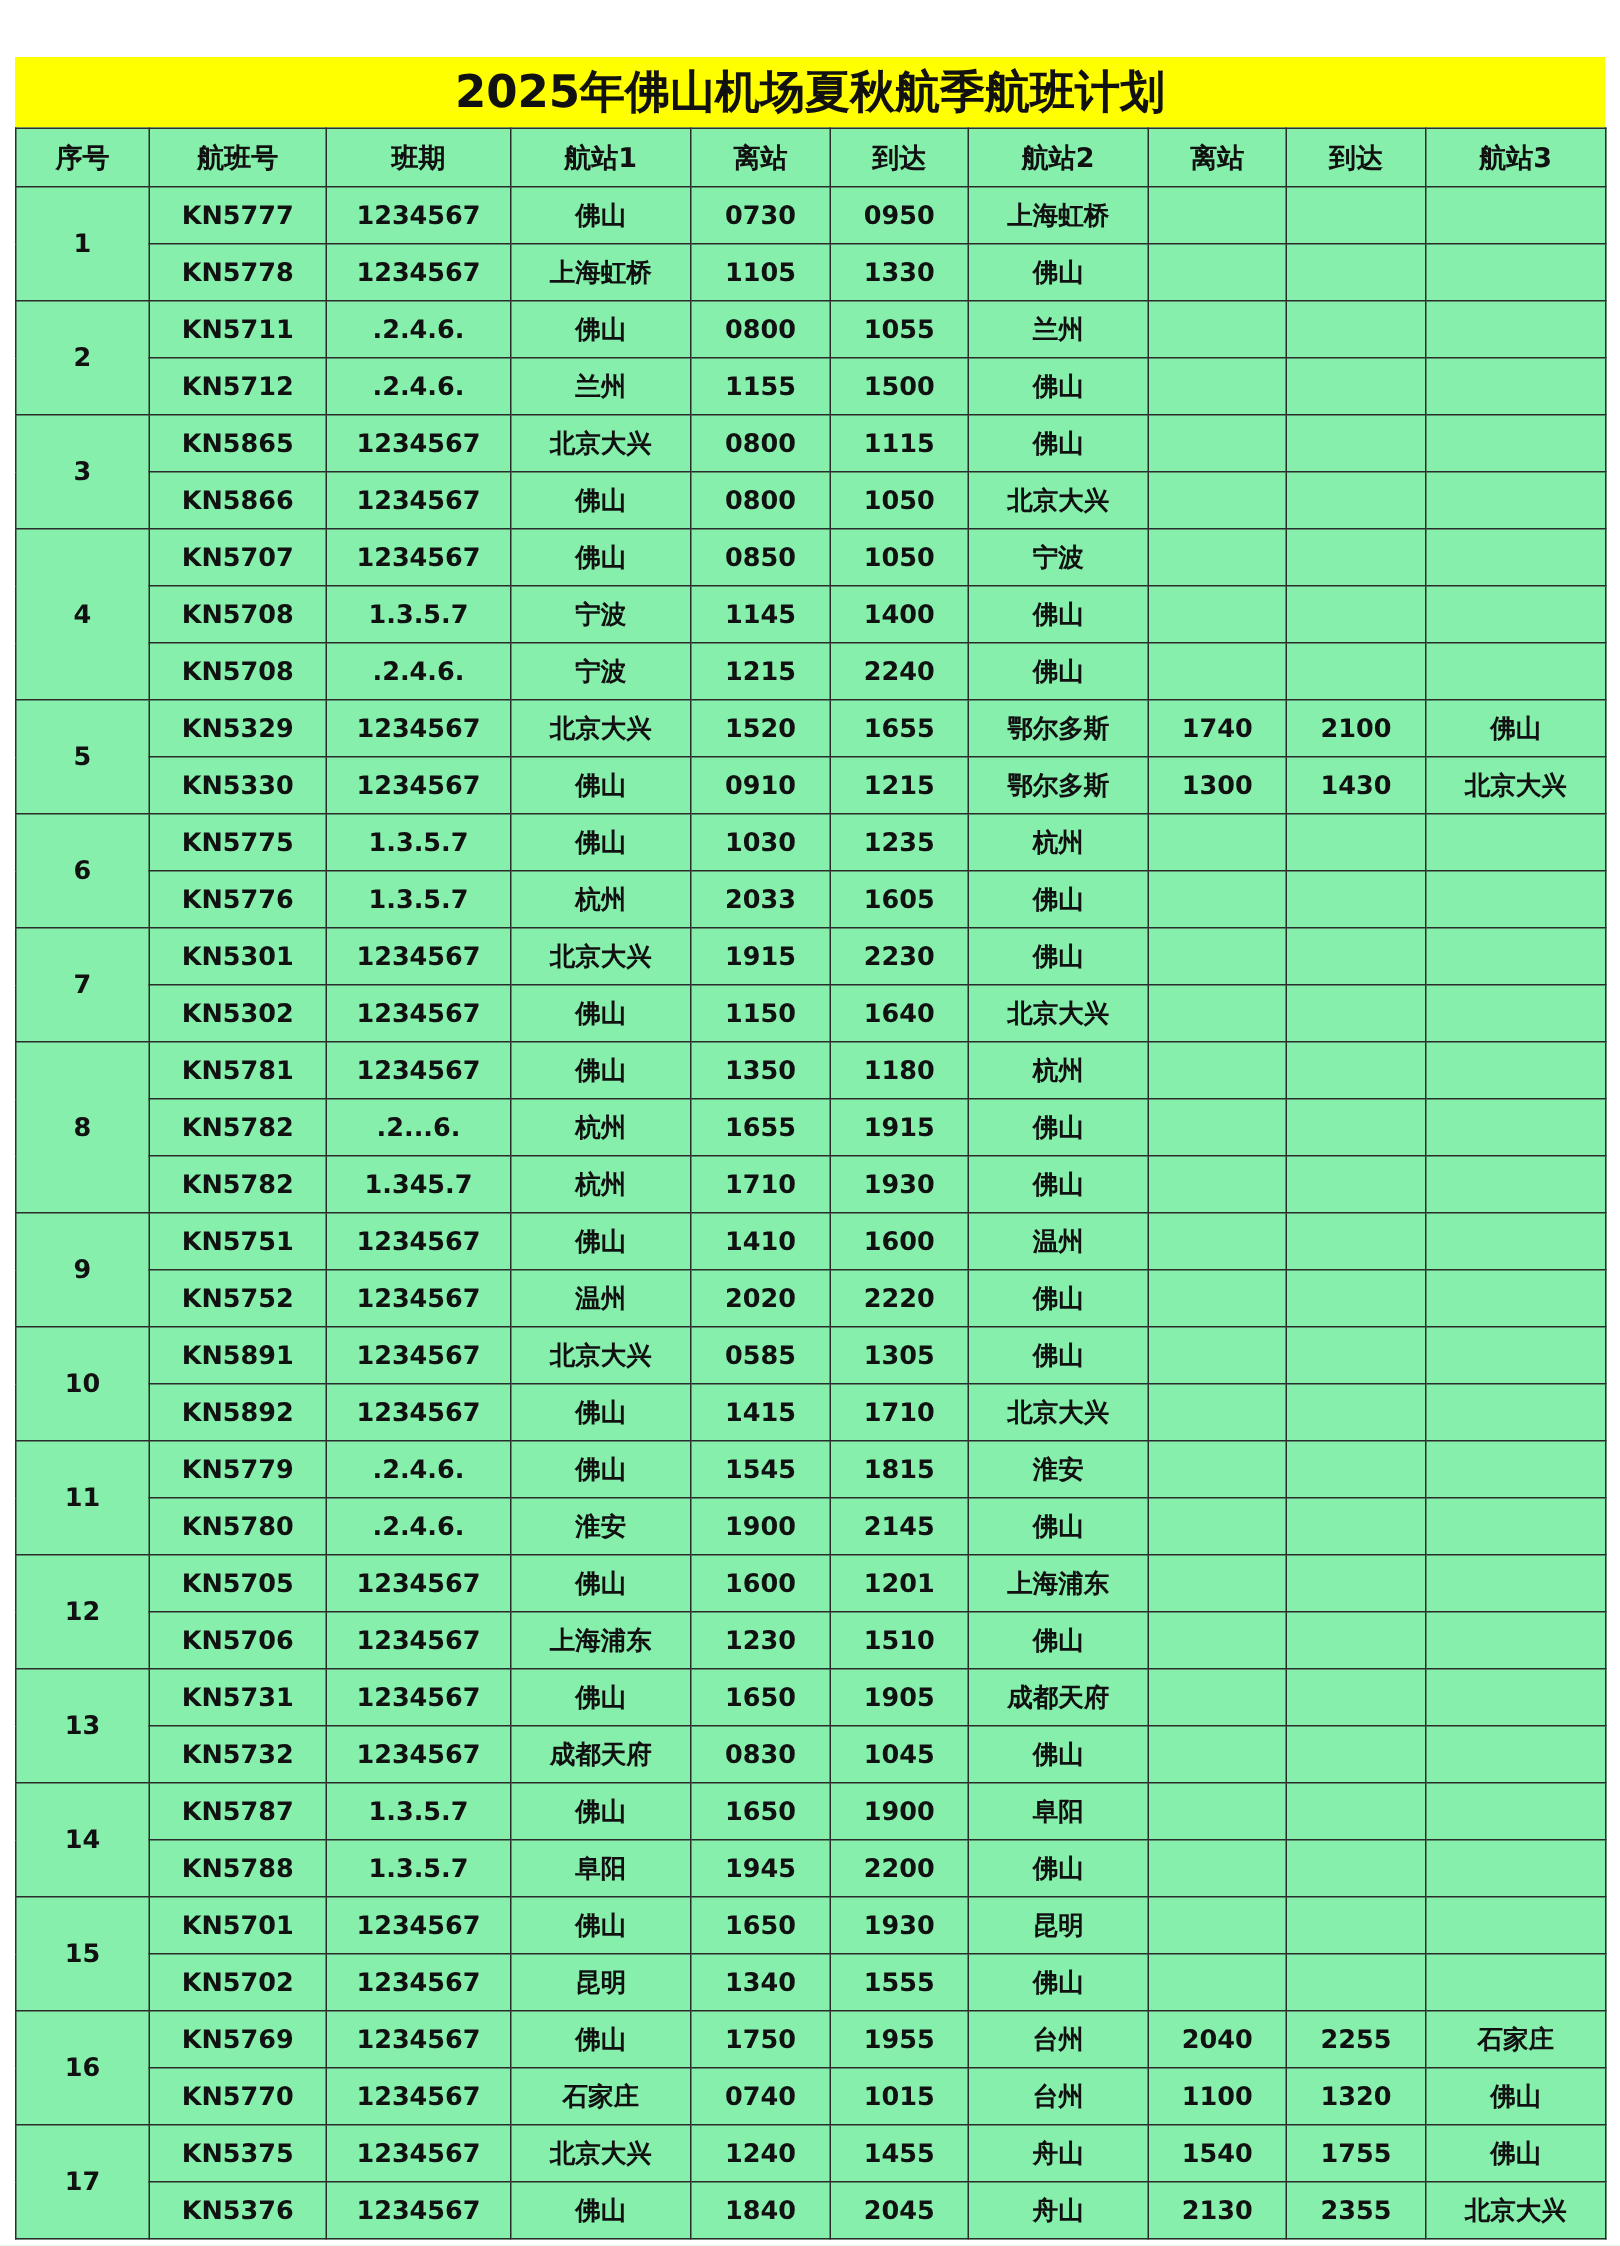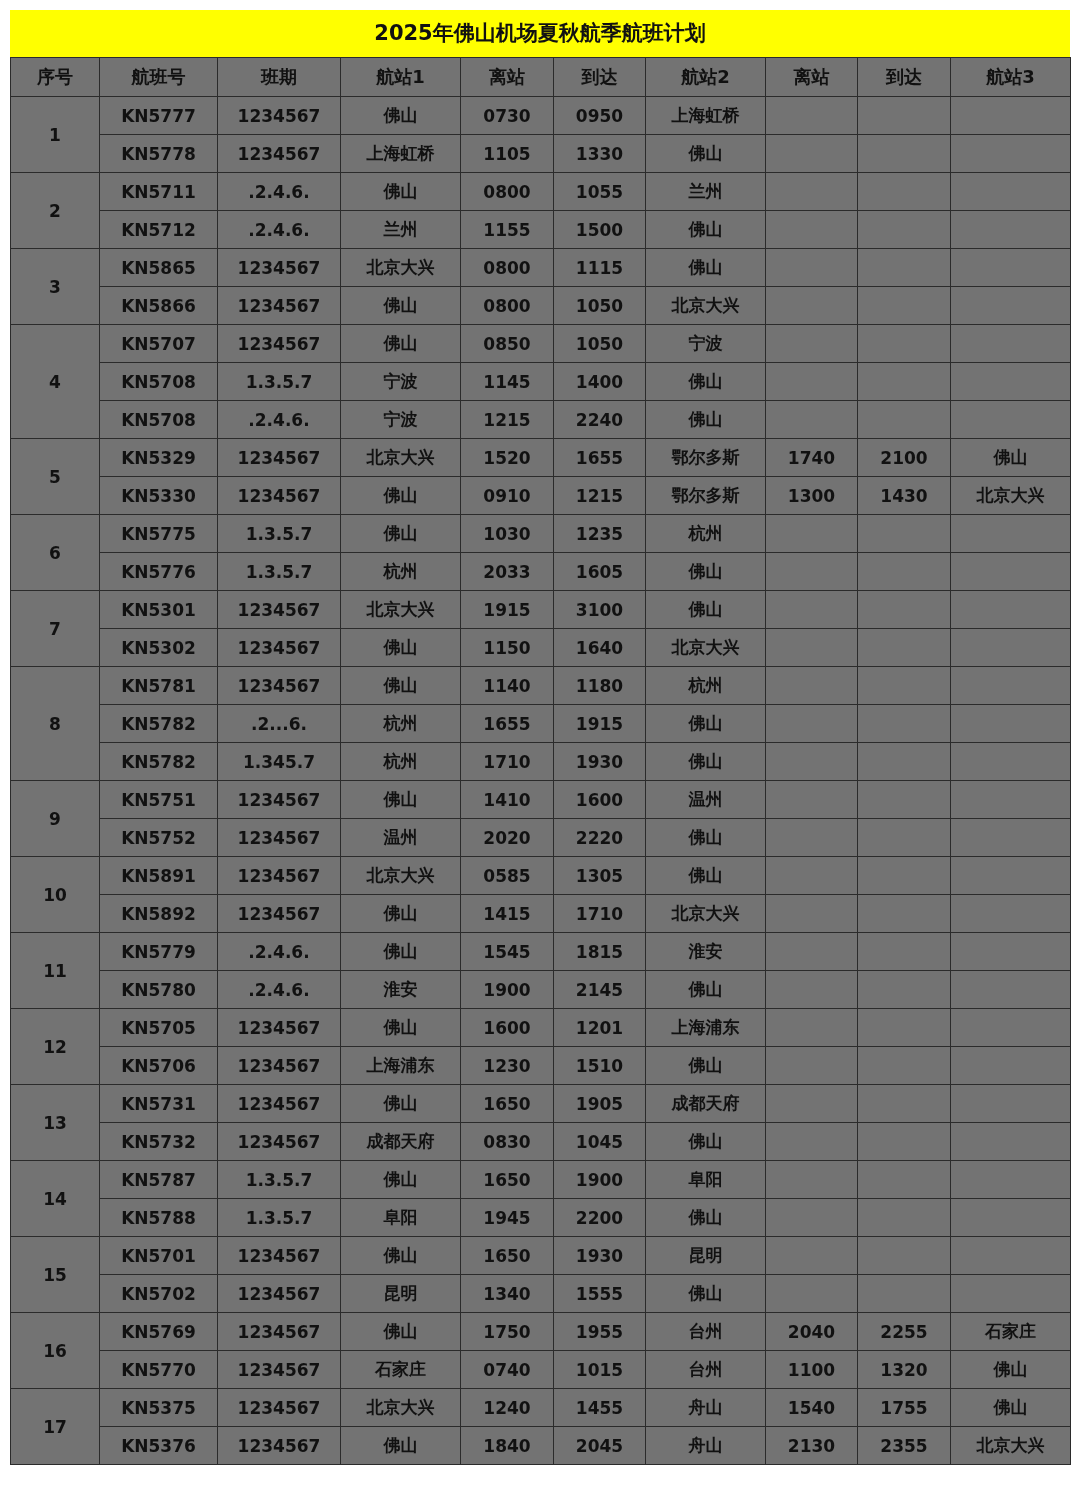--- a/index.html
+++ b/index.html
@@ -1,24 +1,25 @@
 <!DOCTYPE html>
 <html><head>
 <meta charset="utf-8">
 <style>
   html, body { margin: 0; padding: 0; background: #ffffff; }
   body { width: 1080px; height: 1497px; position: relative; overflow: hidden;
          font-family: "DejaVu Sans", "Liberation Sans", sans-serif; }
   .sheet { position: absolute; left: 10px; top: 10px; width: 1060px; }
   .title {
     height: 47px; background: #ffff00; color: #111;
-    font-size: 21px; font-weight: bold; text-align: center; line-height: 47px;
+    font-size: 30px; font-weight: bold; text-align: center; line-height: 47px;
     letter-spacing: 0px;
+    margin-top: 28px;
   }
-  table { border-collapse: collapse; width: 1060px; table-layout: fixed; background: #737373; }
+  table { border-collapse: collapse; width: 1060px; table-layout: fixed; background: #86efac; }
   th, td {
     border: 1.5px solid #2b2b2b; text-align: center; vertical-align: middle;
     font-weight: bold; color: #111; padding: 0; white-space: nowrap; overflow: hidden;
   }
   th { height: 38px; font-size: 18px; }
   td { height: 37px; font-size: 17px; }
   td.seq { font-size: 17px; }
 </style>
 </head>
 <body>
@@ -201,21 +202,21 @@
           <td></td>
           <td></td>
           <td></td>
         </tr>
         <tr>
           <td class="seq" rowspan="2">7</td>
           <td>KN5301</td>
           <td>1234567</td>
           <td>北京大兴</td>
           <td>1915</td>
-          <td>3100</td>
+          <td>2230</td>
           <td>佛山</td>
           <td></td>
           <td></td>
           <td></td>
         </tr>
         <tr>
           <td>KN5302</td>
           <td>1234567</td>
           <td>佛山</td>
           <td>1150</td>
@@ -223,21 +224,21 @@
           <td>北京大兴</td>
           <td></td>
           <td></td>
           <td></td>
         </tr>
         <tr>
           <td class="seq" rowspan="3">8</td>
           <td>KN5781</td>
           <td>1234567</td>
           <td>佛山</td>
-          <td>1140</td>
+          <td>1350</td>
           <td>1180</td>
           <td>杭州</td>
           <td></td>
           <td></td>
           <td></td>
         </tr>
         <tr>
           <td>KN5782</td>
           <td>.2...6.</td>
           <td>杭州</td>

